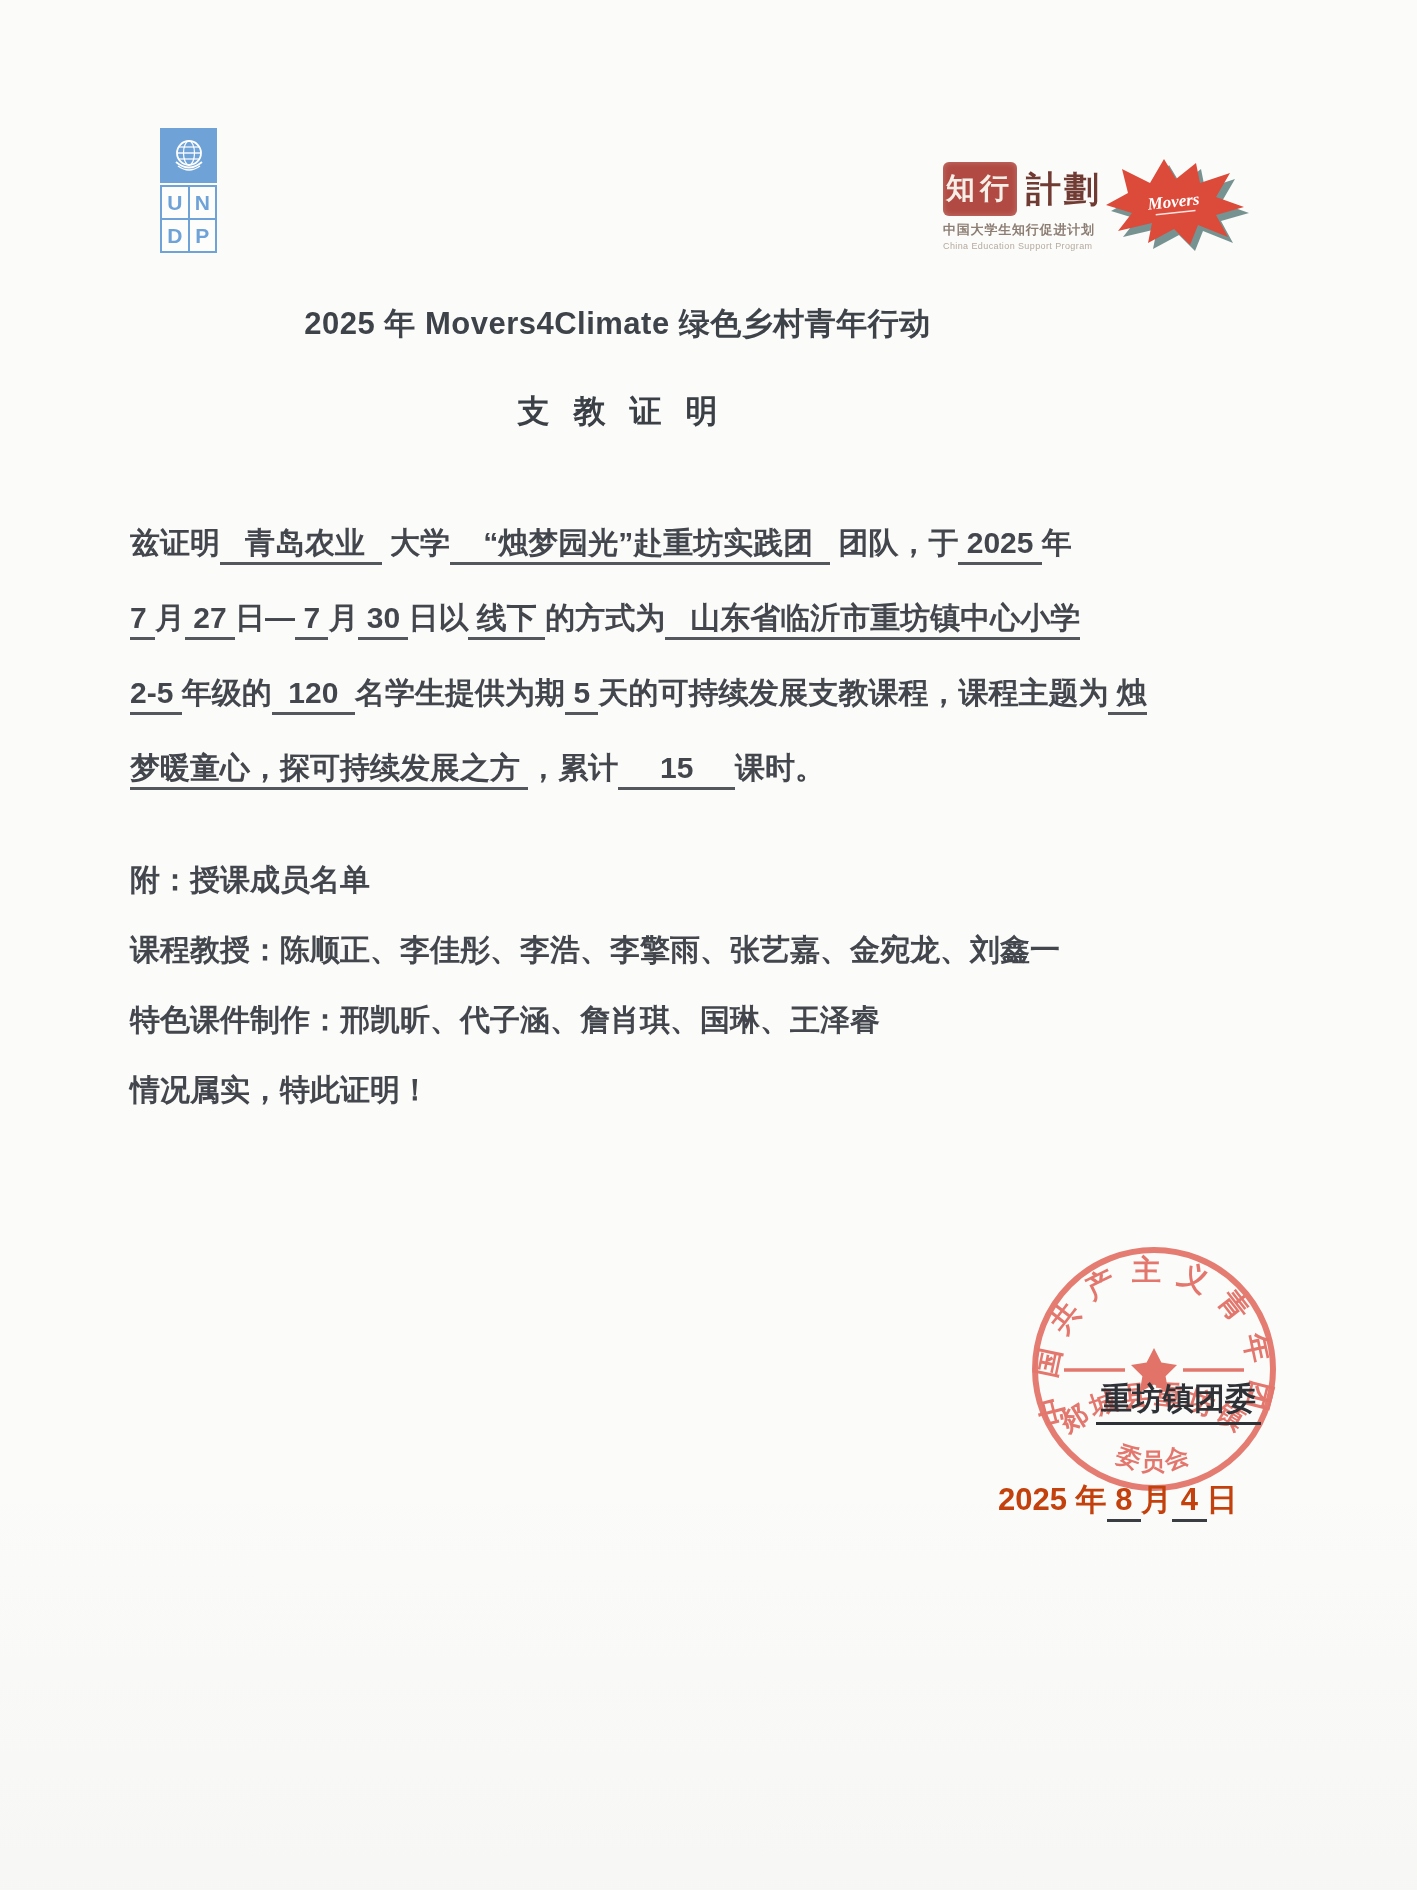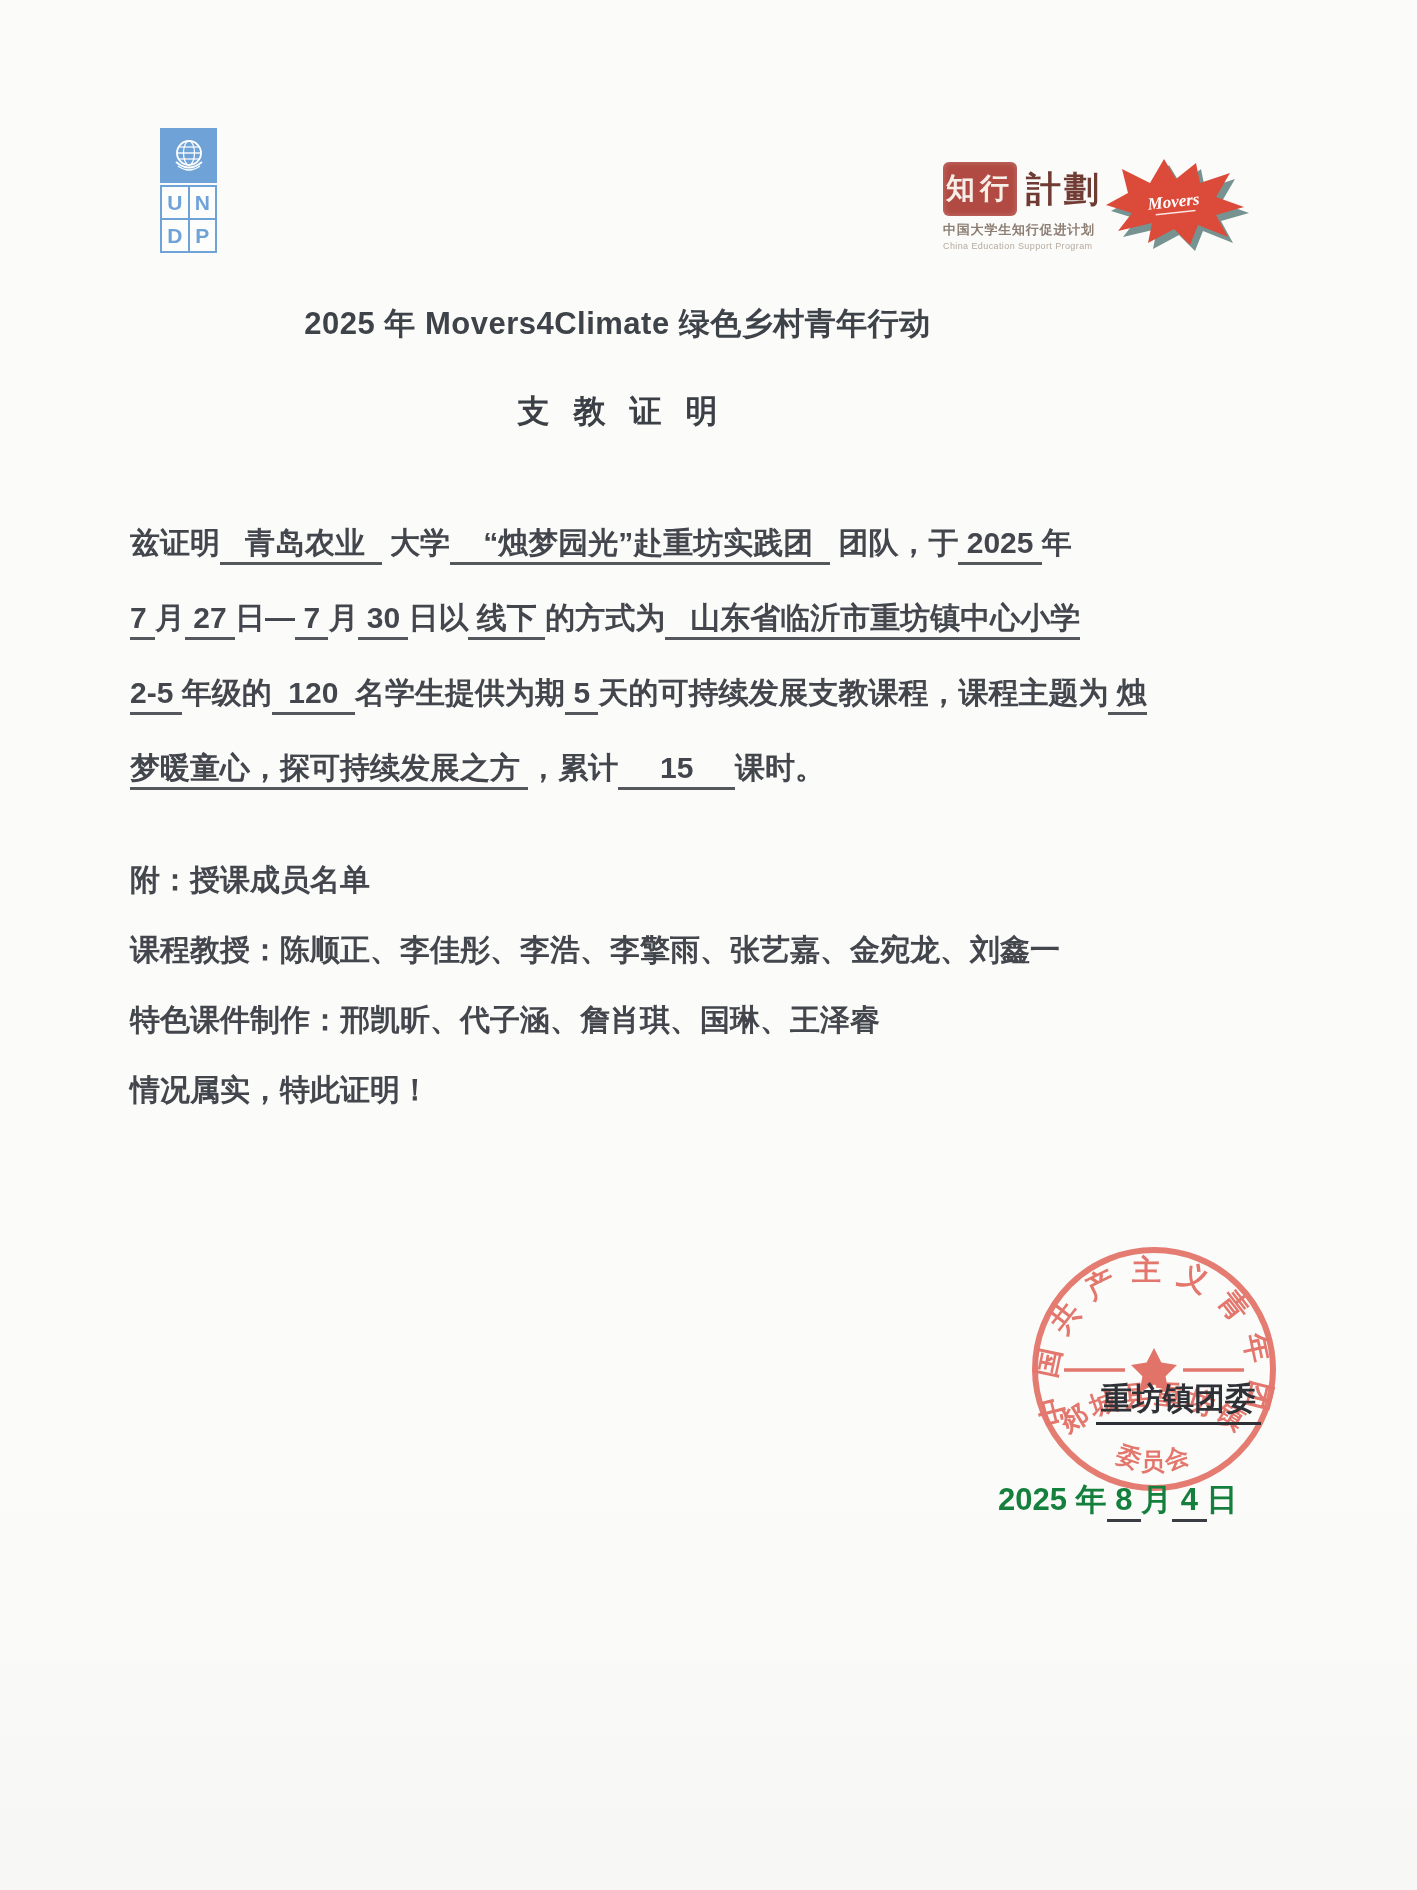--- a/index.html
+++ b/index.html
@@ -74,21 +74,21 @@
   
   .stamp{ position:absolute; left:1024px; top:1239px; width:260px; height:260px; z-index:1; }
   .signature{
     position:absolute; left:1096px; top:1378px; z-index:2;
     font-size:31px; font-weight:700; color:#2e3136;
     border-bottom:3px solid #2e3136; padding:0 5px 2px 5px;
     white-space:pre;
   }
   .dateline{
     position:absolute; left:998px; top:1478px; z-index:2;
-    font-size:31px; font-weight:600; color:#15803d;
+    font-size:31px; font-weight:600; color:#c2410c;
     line-height:44px; white-space:pre;
   }
   .dateline .blank{ border-bottom:3px solid #3a3e43; padding-bottom:2px; }
 </style>
 </head>
 <body>
 
 <div id="page">
 
   <div class="undp">

